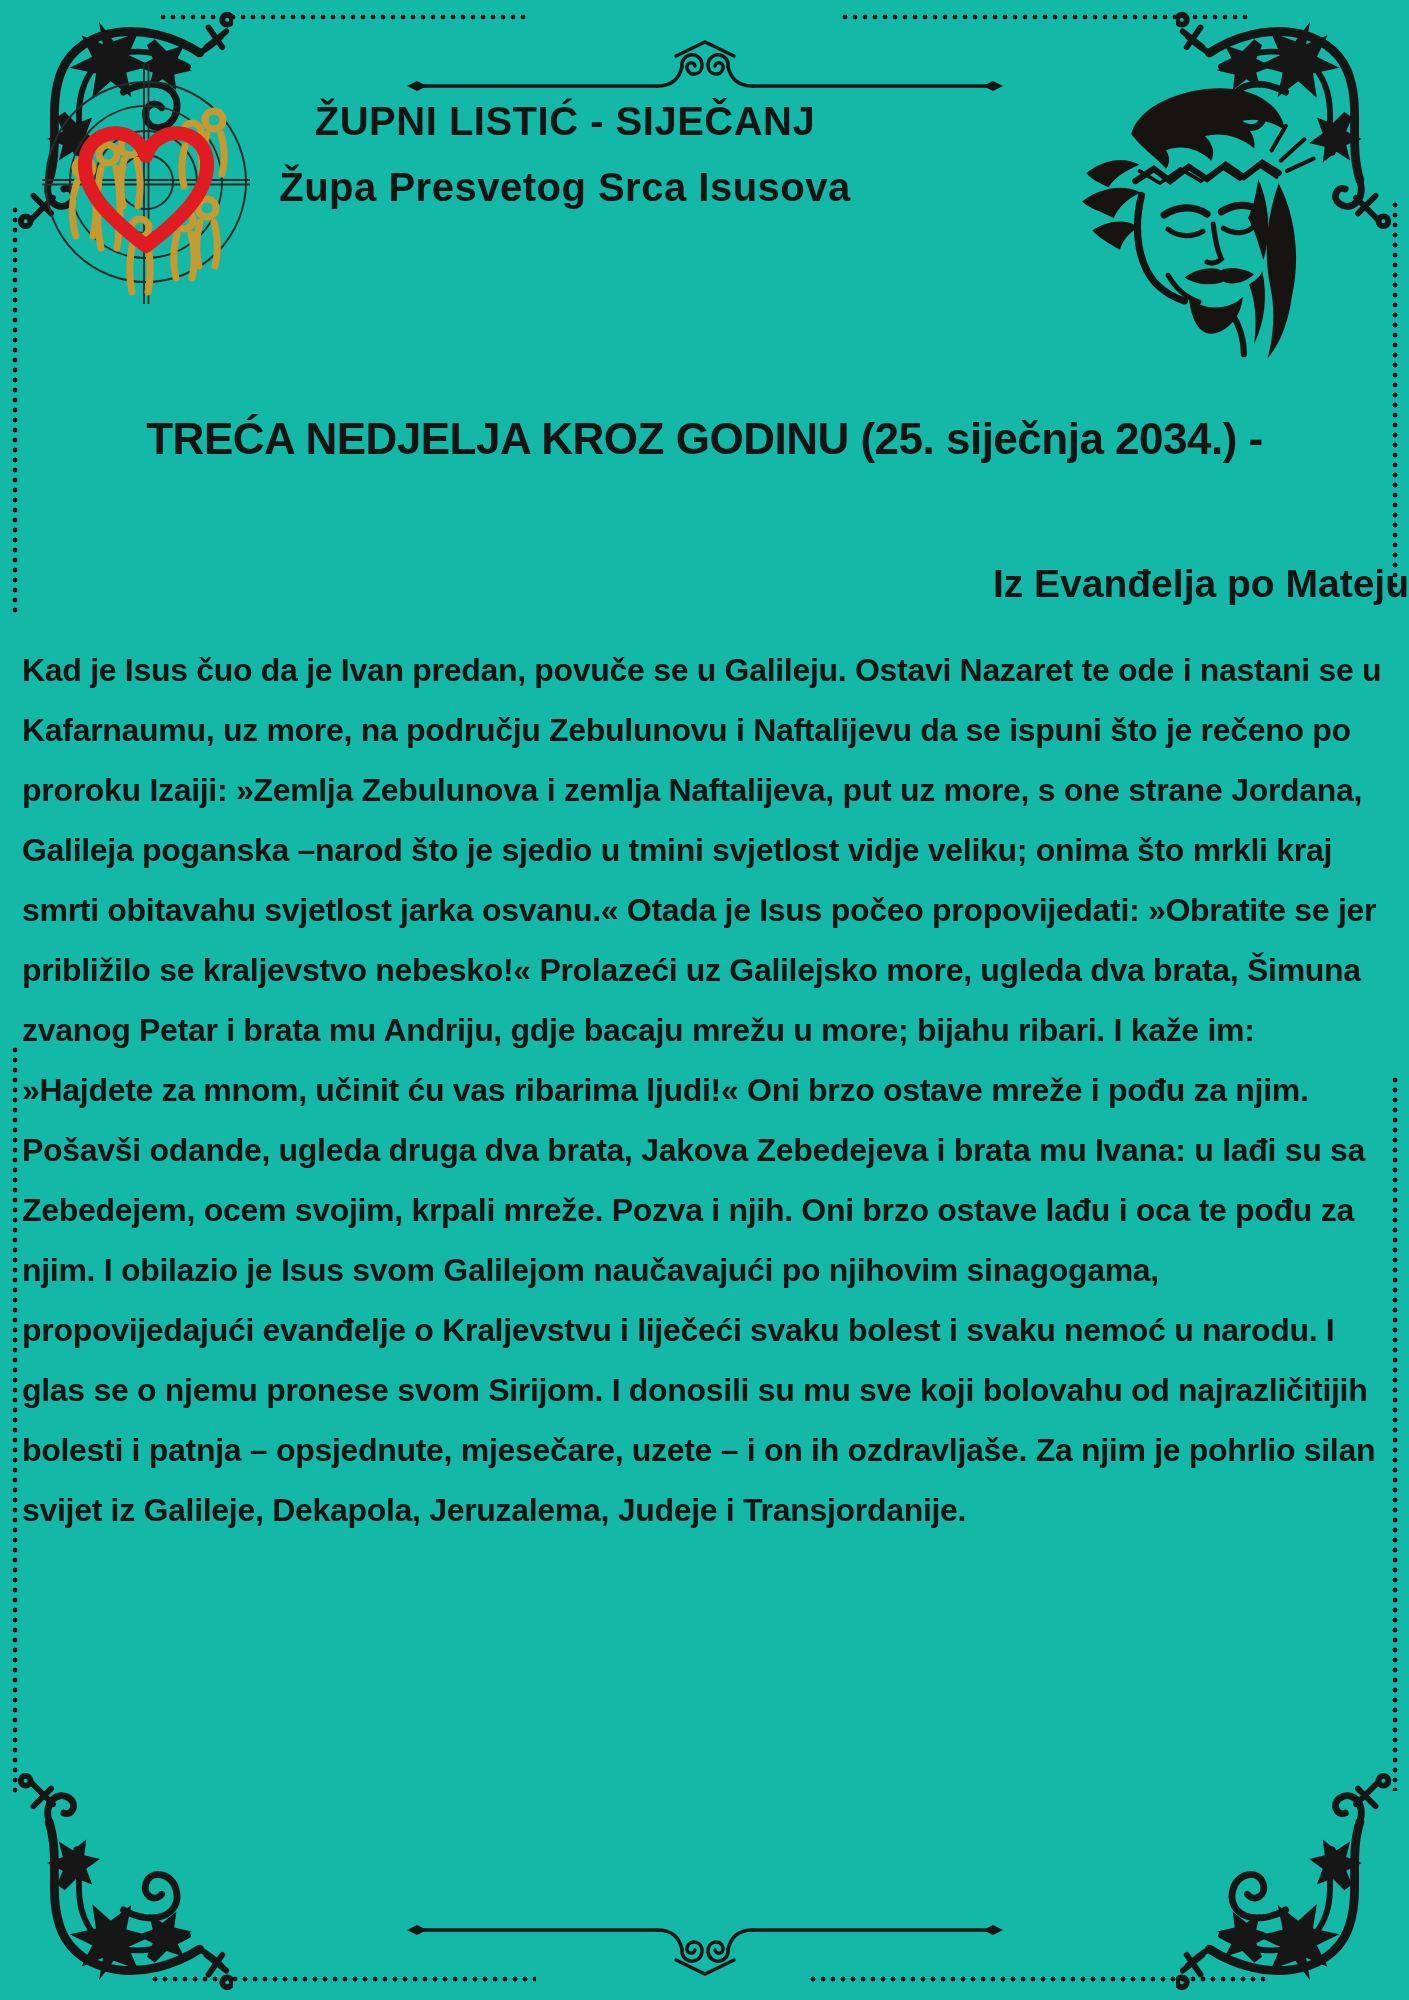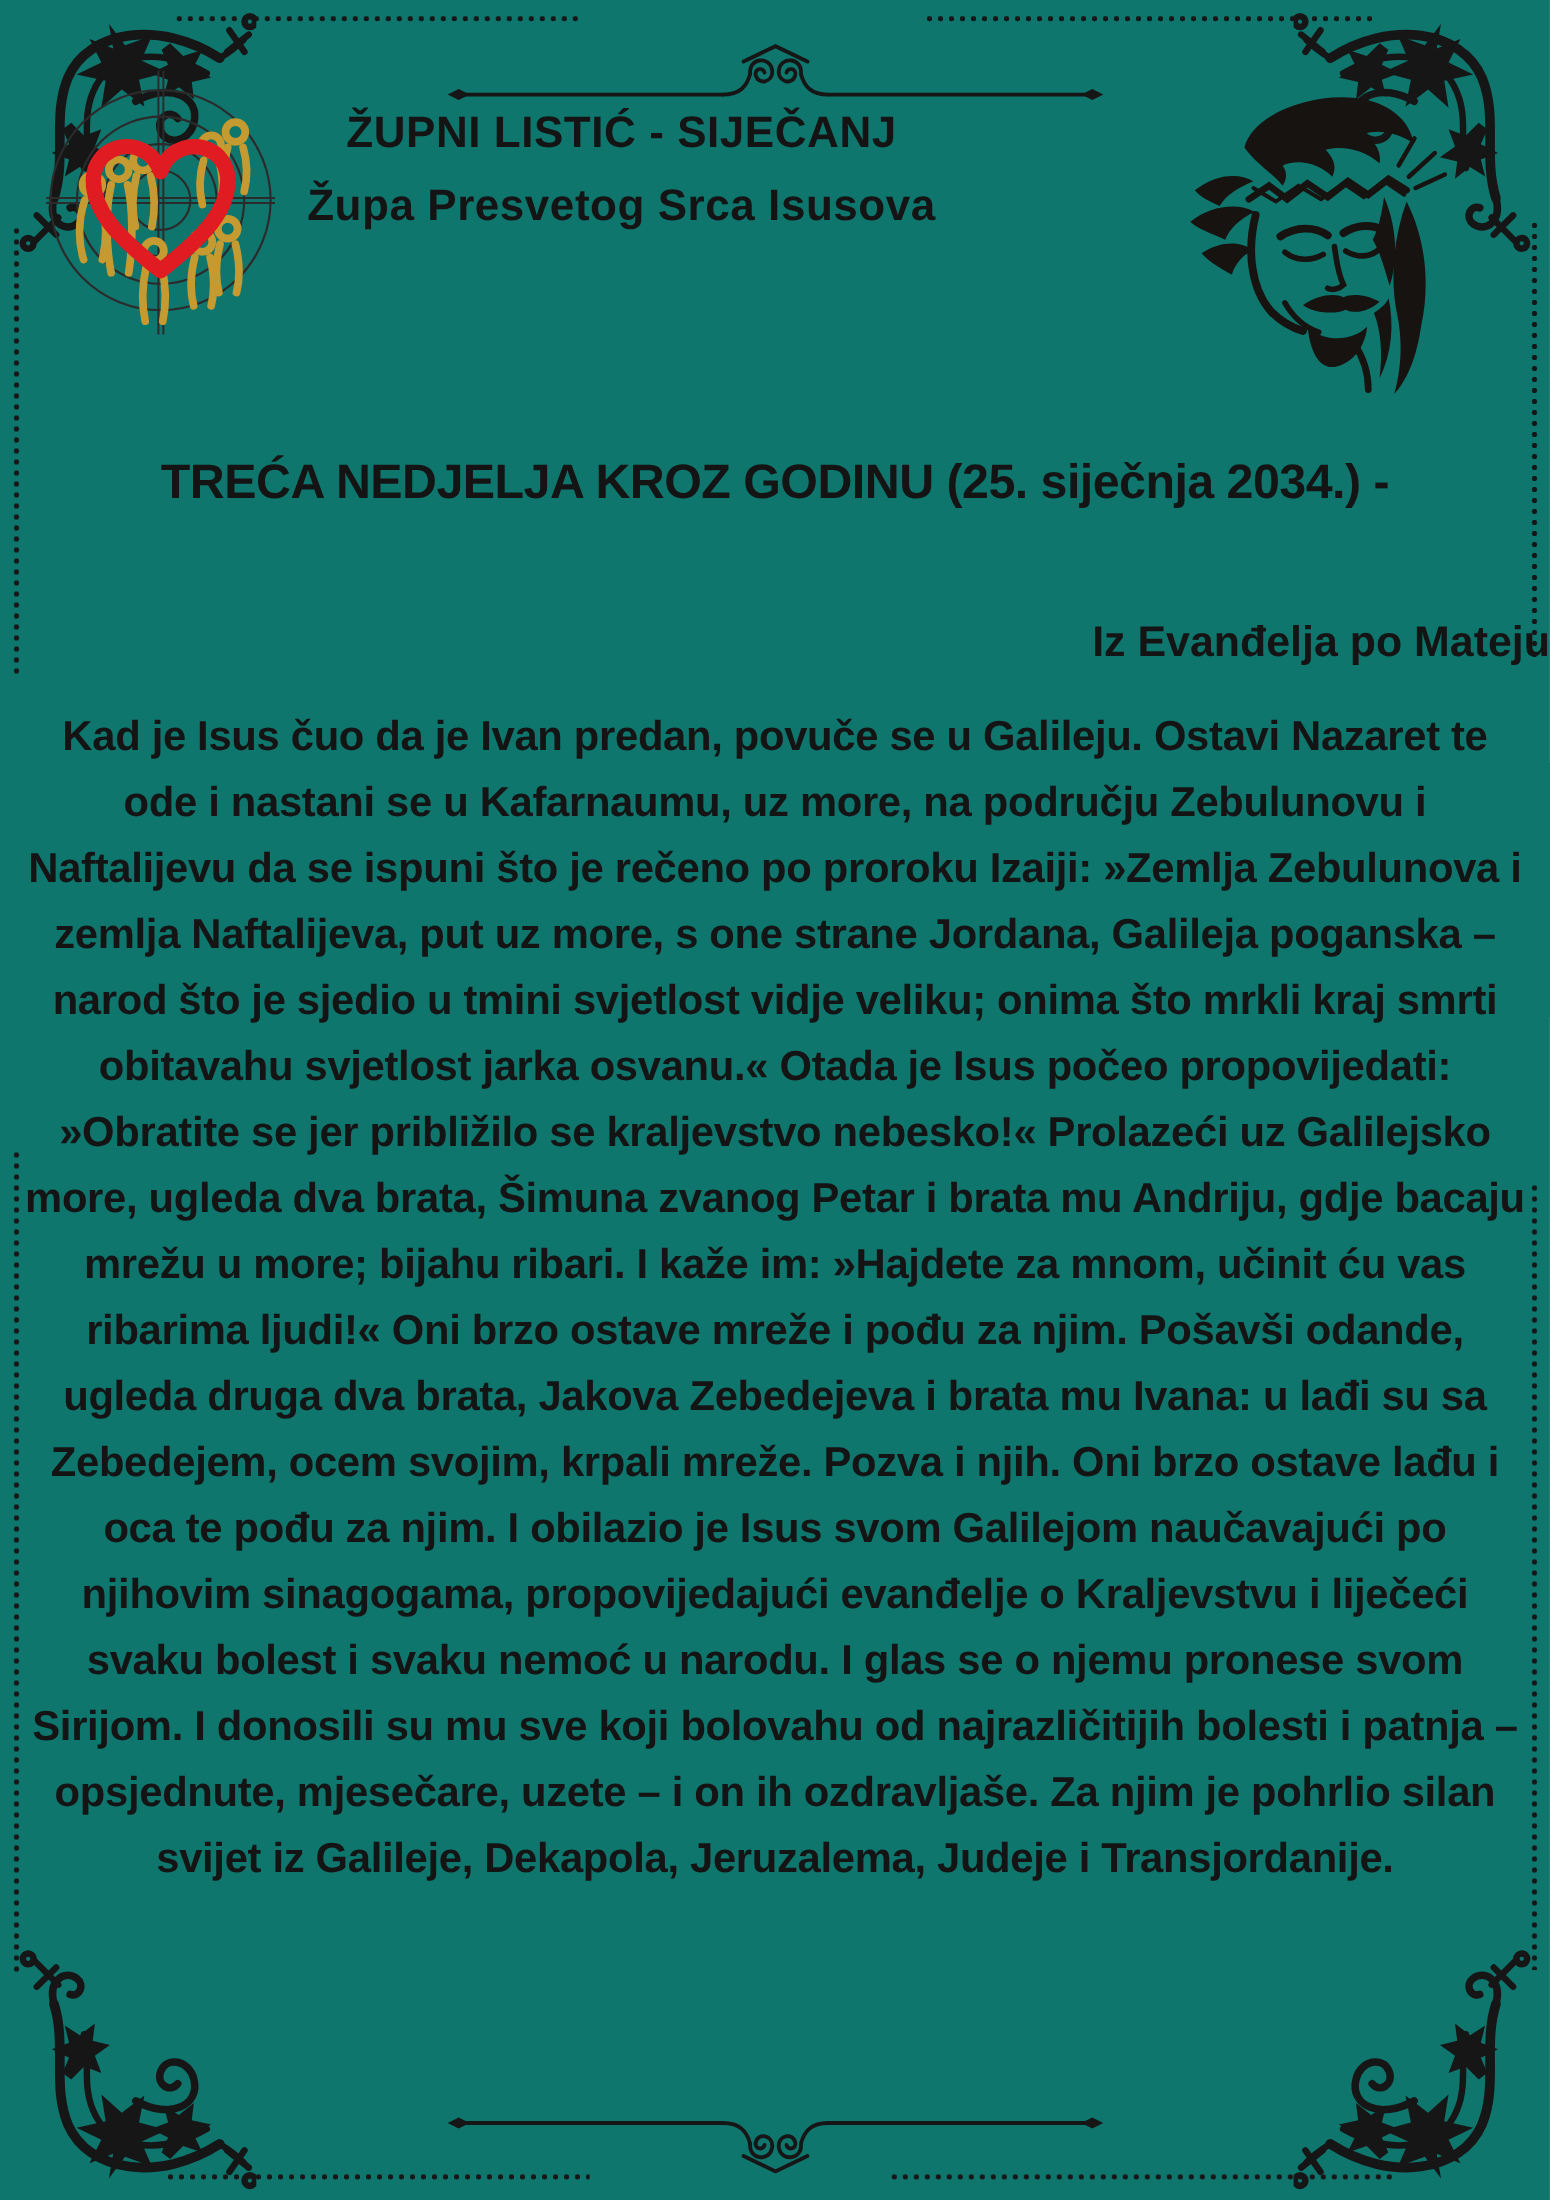--- a/index.html
+++ b/index.html
@@ -1,20 +1,20 @@
 <!DOCTYPE html>
 <html><head>
 <meta charset="utf-8">
 <style>
   html,body{margin:0;padding:0;background:#e8e8e8;}
   .page{
     position:relative;
     width:1409px;height:2000px;
     margin:0 auto;
-    background:#0f766e;
+    background:#14b8a6;
     font-family:"Liberation Sans", sans-serif;
     color:#141414;
     overflow:hidden;
   }
   
   .dots-h{
     position:absolute;height:6px;
     background-image:radial-gradient(circle,#161616 2.2px,transparent 2.7px);
     background-size:10px 6px;background-repeat:repeat-x;background-position:left center;
   }
@@ -49,21 +49,21 @@
   .heading{
     position:absolute;left:0;top:414px;width:100%;
     text-align:center;font-weight:700;font-size:44px;letter-spacing:-.5px;white-space:nowrap;
   }
   .gospel-title{
     position:absolute;left:0;top:562px;width:100%;
     text-align:right;font-weight:700;font-size:39px;
   }
   .gospel-text{
     position:absolute;left:22px;top:640px;width:1365px;
-    text-align:center;font-weight:700;font-size:38px;line-height:60px;
+    font-weight:700;font-size:32px;line-height:60px;
     letter-spacing:-.3px;
   }
 </style>
 </head>
 <body>
 
 <div class="page">
 
   <div class="dots-h" style="left:158px;top:14px;width:368px;"></div>
   <div class="dots-h" style="left:840px;top:14px;width:410px;"></div>

